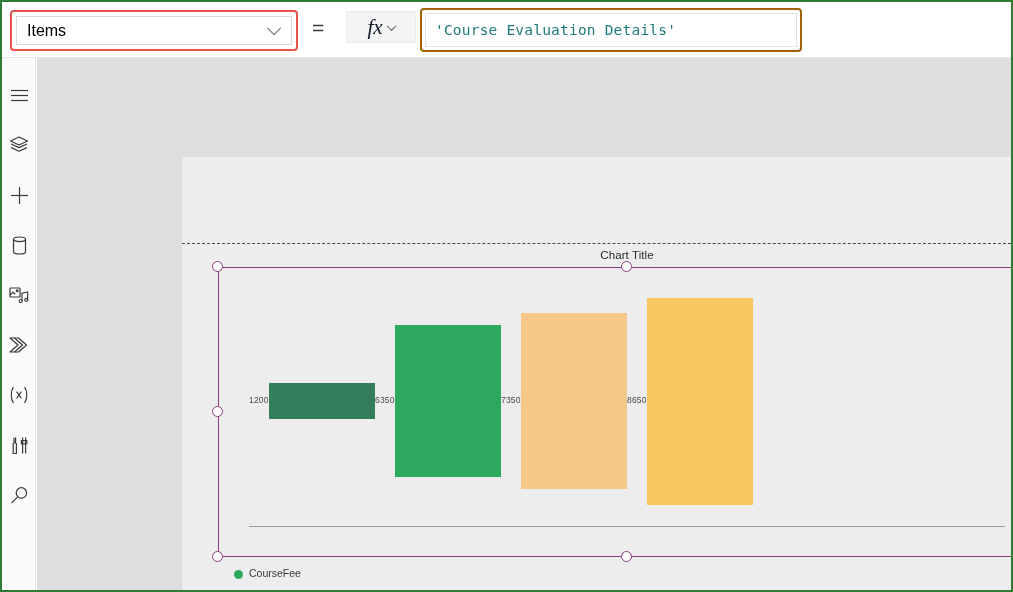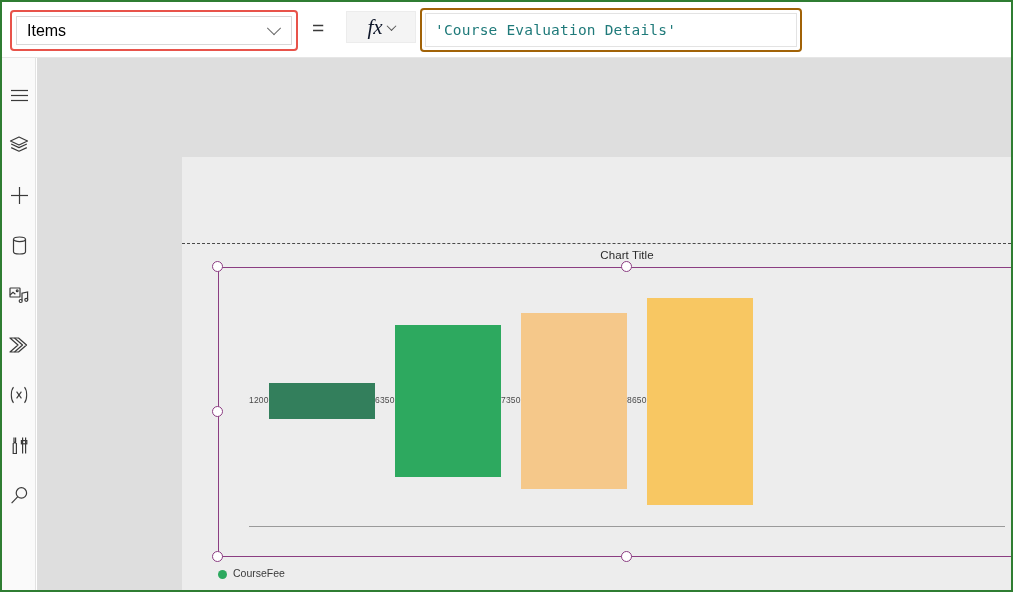--- a/index.html
+++ b/index.html
@@ -260,21 +260,21 @@
     font-size: 7px;
     color: #8d8d8d;
     transform: rotate(-58deg);
     transform-origin: center;
     white-space: nowrap;
   }
 
   
   .legend {
     position: absolute;
-    left: 36px;
+    left: 52px;
     top: 410px;
     display: flex;
     align-items: flex-end;
     gap: 6px;
   }
   .legend-dot {
     width: 9px; height: 9px;
     border-radius: 50%;
     background: #2b8a5f;
     display: inline-block;

